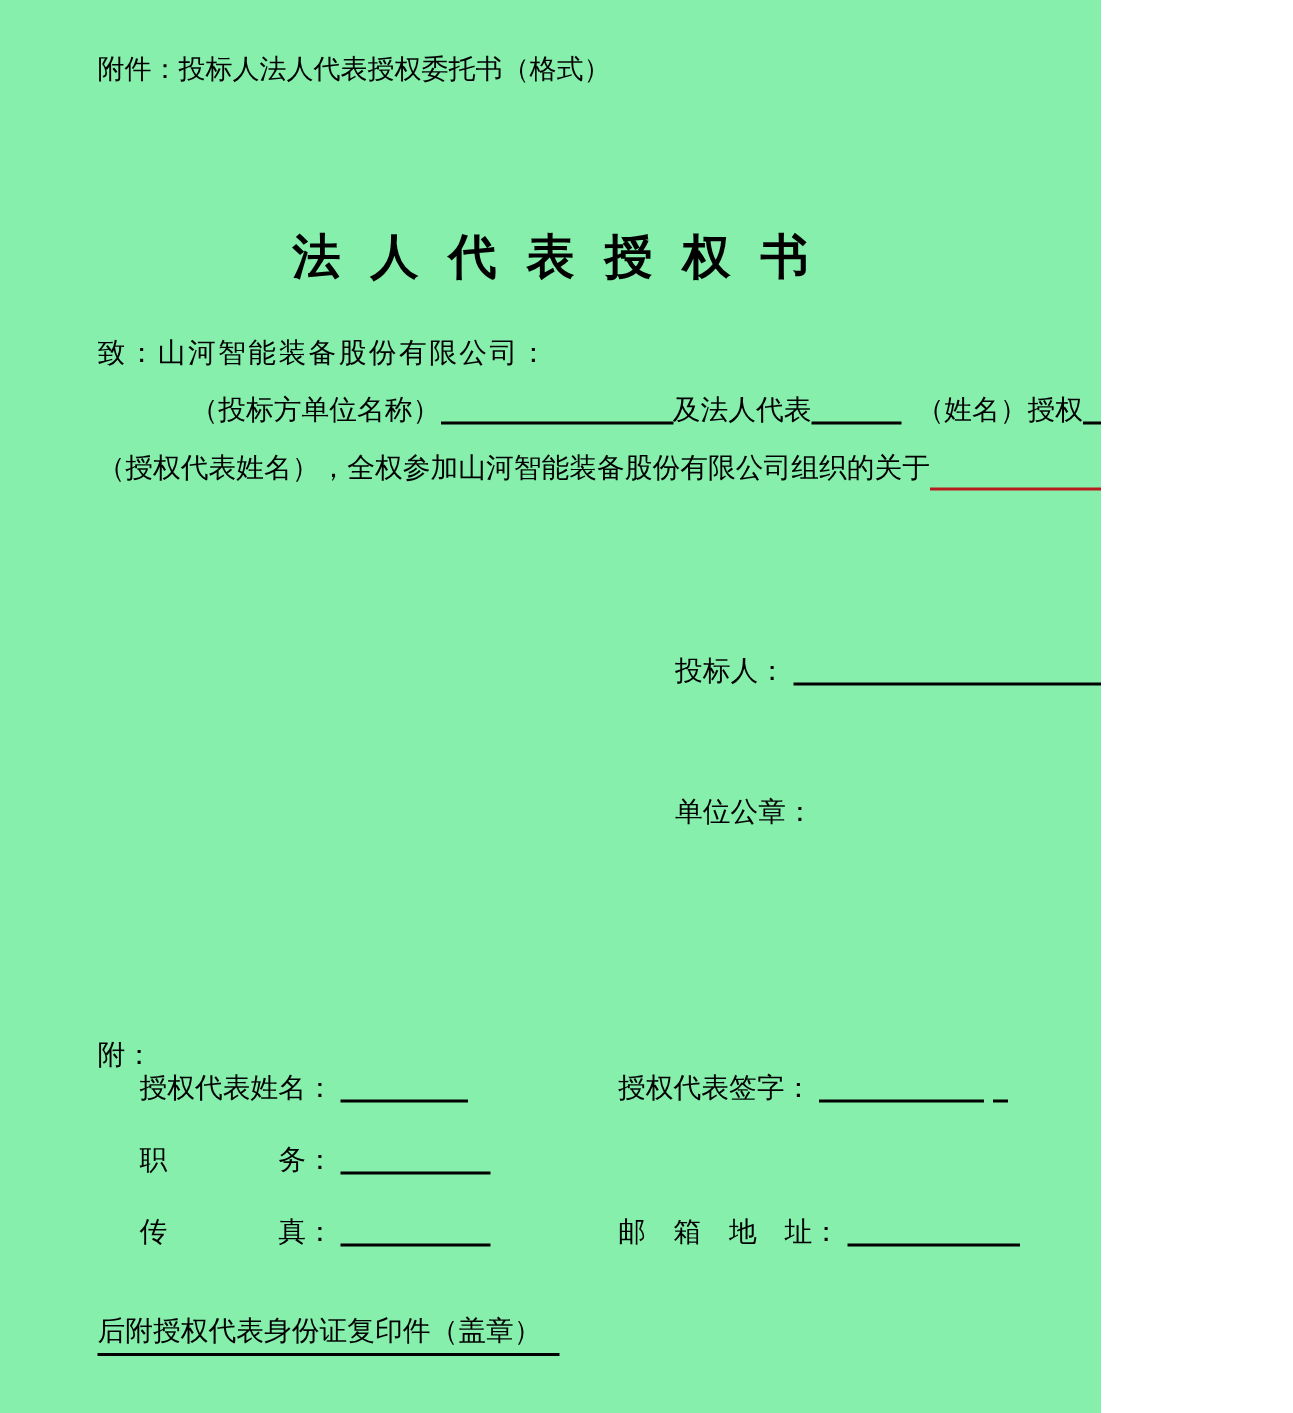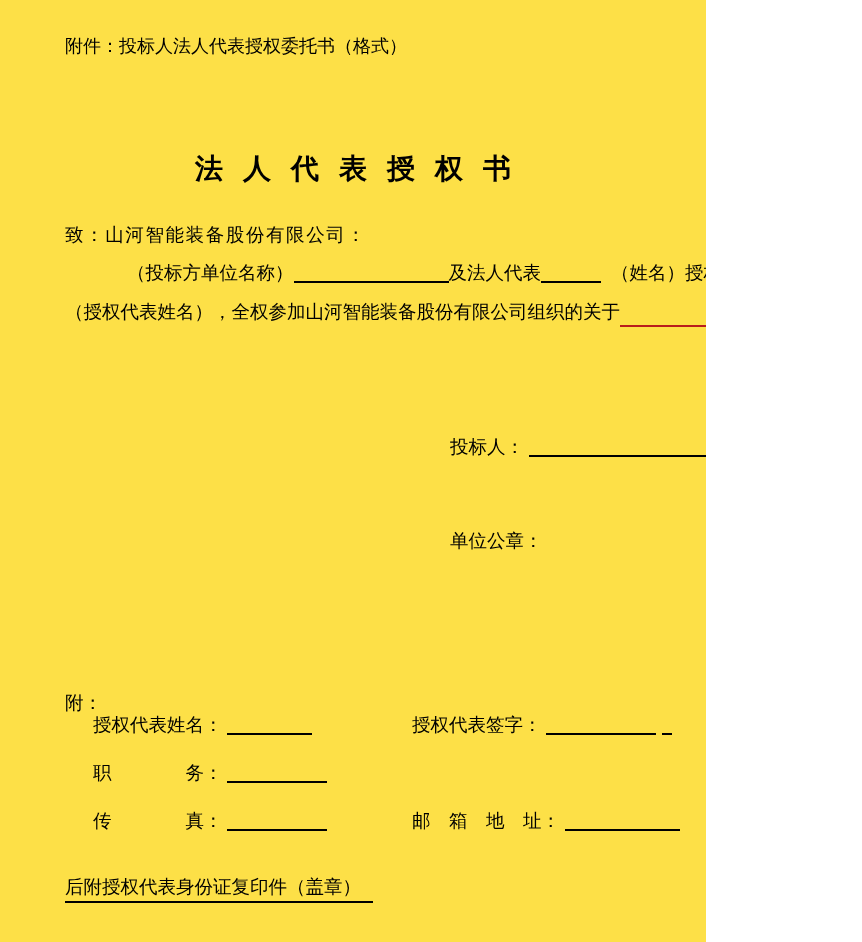--- a/index.html
+++ b/index.html
@@ -1,29 +1,30 @@
 <!DOCTYPE html>
 <html style="--accent-red: #e8221f;"><head>
 <meta charset="utf-8">
 <style>
   html,body{margin:0;padding:0;background:#ffffff;}
   .page{
     position:relative;
     width:706px;height:942px;
-    background:#fde047;
+    background:#86efac;
     font-family:"Liberation Serif","DejaVu Serif",serif;
     color:#000;
     overflow:hidden;
+    padding-left:28px;
   }
   .abs{position:absolute;white-space:nowrap;}
   .note{left:65px;top:34px;font-size:18px;}
   .title{
     left:0;right:0;top:150px;
     text-align:center;
-    font-size:28px;font-weight:bold;
+    font-size:32px;font-weight:bold;
     letter-spacing:20px;text-indent:20px;
     margin:0;
   }
   .body-text{font-size:18.5px;}
   .salutation{left:65px;top:222px;letter-spacing:1.6px;}
   .line2{left:65px;top:260px;}
   .line2 .indent{display:inline-block;width:62px;}
   .line3{left:65px;top:299px;}
   .line4{left:65px;top:337px;}
   .blank{

